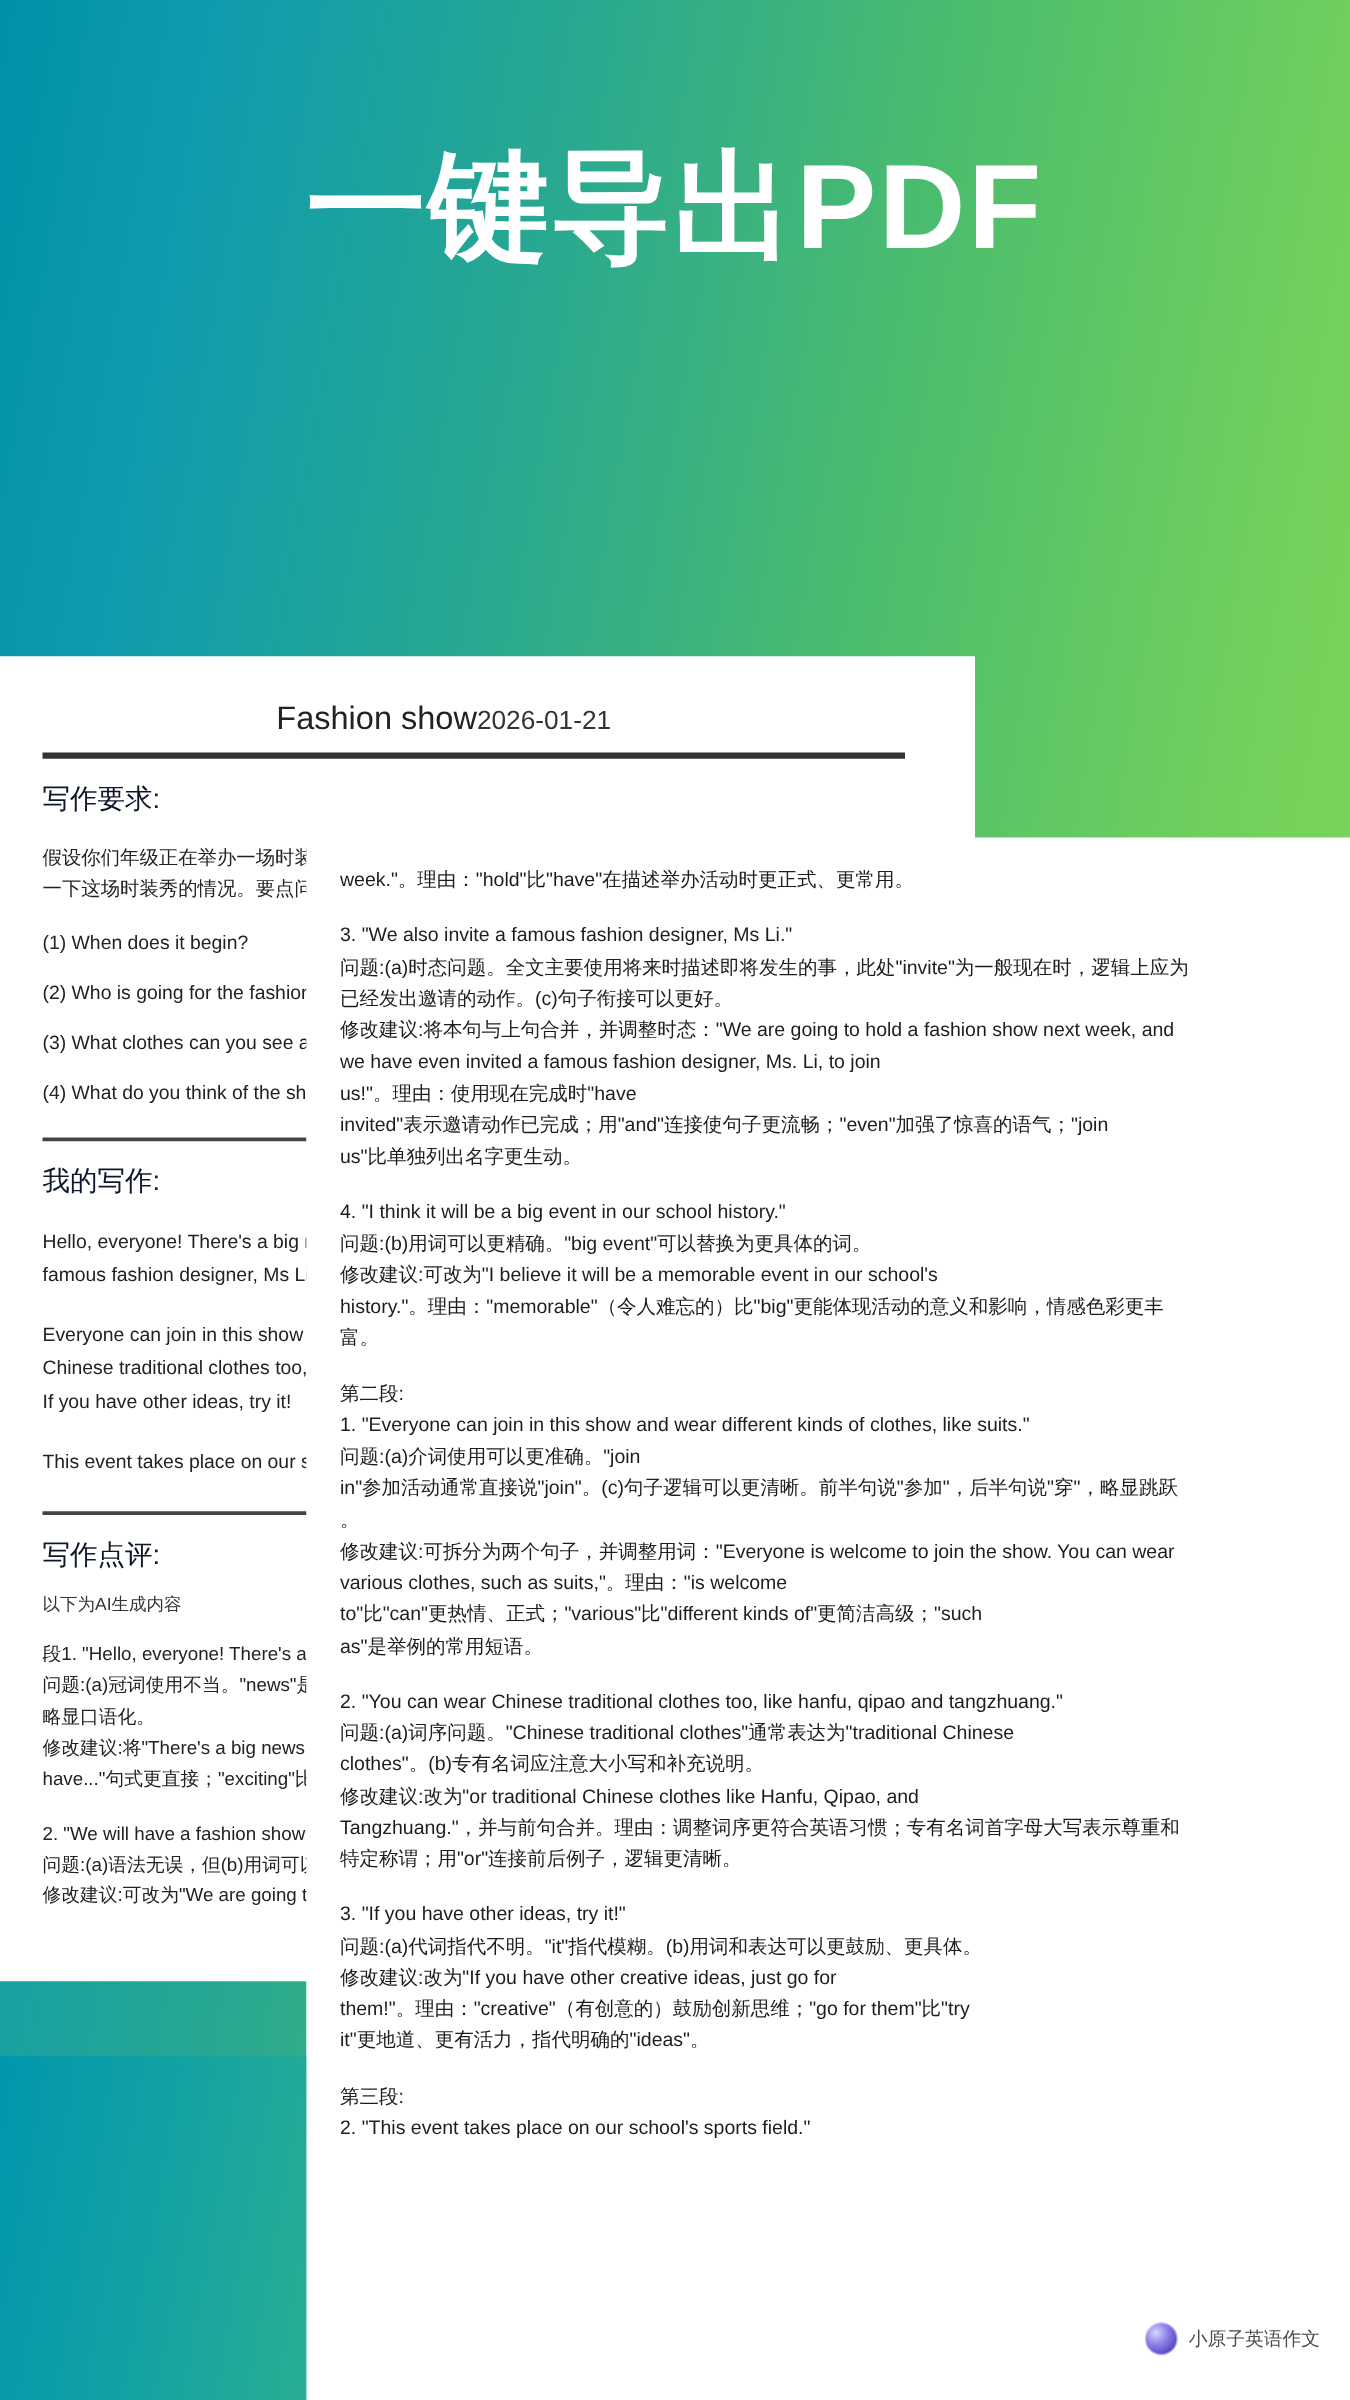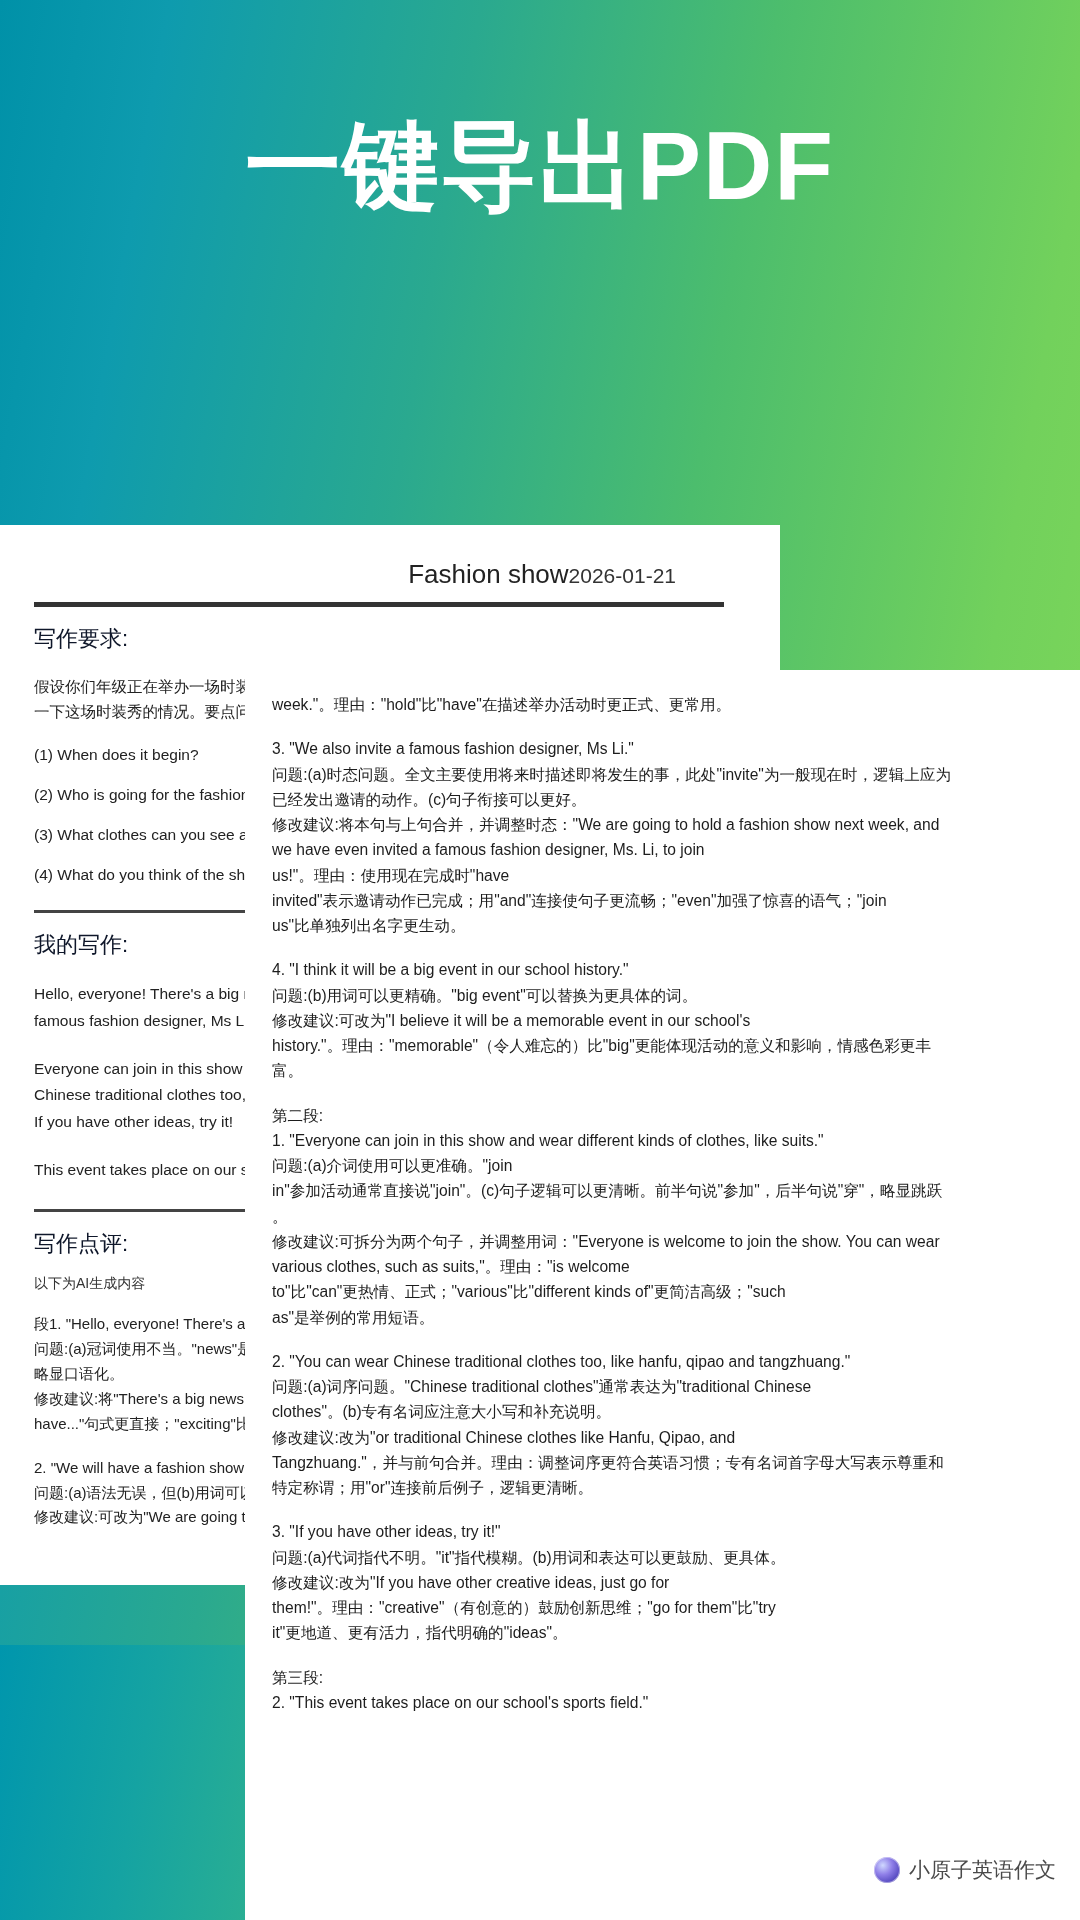--- a/index.html
+++ b/index.html
@@ -22,21 +22,21 @@
     margin:0;color:#ffffff;font-size:96px;line-height:1;
     font-weight:700;letter-spacing:2px;white-space:nowrap;
   }
   
   #doc-card{
     position:absolute;left:0;top:525px;width:780px;height:1060px;
     background:#ffffff;overflow:hidden;
   }
   #doc-inner{padding:34px 44px 0 34px;}
   .doc-head{
-    display:flex;align-items:baseline;justify-content:flex-end;
+    display:flex;align-items:baseline;justify-content:center;
     padding-right:60px;
   }
   .doc-title{font-size:26px;color:#222;font-weight:400;}
   .doc-date{font-size:21px;color:#333;font-weight:400;}
   .rule{height:5px;background:#333;margin:12px 0 0 0;width:690px;}
   .rule.thin{height:3px;background:#444;margin:26px 0 0 0;width:232px;}
   .sec-h{font-size:22px;color:#0f172a;margin:17px 0 0 0;font-weight:400;}
   .body-p{font-size:15.5px;color:#222;line-height:1.62;margin:20px 0 0 0;white-space:pre-wrap;}
   .q-item{font-size:15.5px;color:#222;margin:22px 0 0 0;}
   .essay-p{font-size:15.5px;color:#222;line-height:1.72;margin:21px 0 0 0;white-space:pre-wrap;}
@@ -64,21 +64,21 @@
   #watermark{
     position:absolute;right:24px;bottom:36px;
     display:flex;align-items:center;gap:9px;
   }
   #wm-avatar{
     width:26px;height:26px;border-radius:50%;
     background:radial-gradient(circle at 34% 32%,#cfd8ff 0%,#8f7fe8 38%,#5b4fc4 70%,#3a2f9e 100%);
     box-shadow:inset 0 0 0 1px rgba(255,255,255,.45);
     flex:none;
   }
-  #wm-text{font-size:21px;color:#4a4a4a;}
+  #wm-text{font-size:15px;color:#4a4a4a;}
 </style>
 </head>
 <body>
 
 <div id="bg"></div>
 
 <div id="hero">
   <h1>一键导出PDF</h1>
 </div>
 

